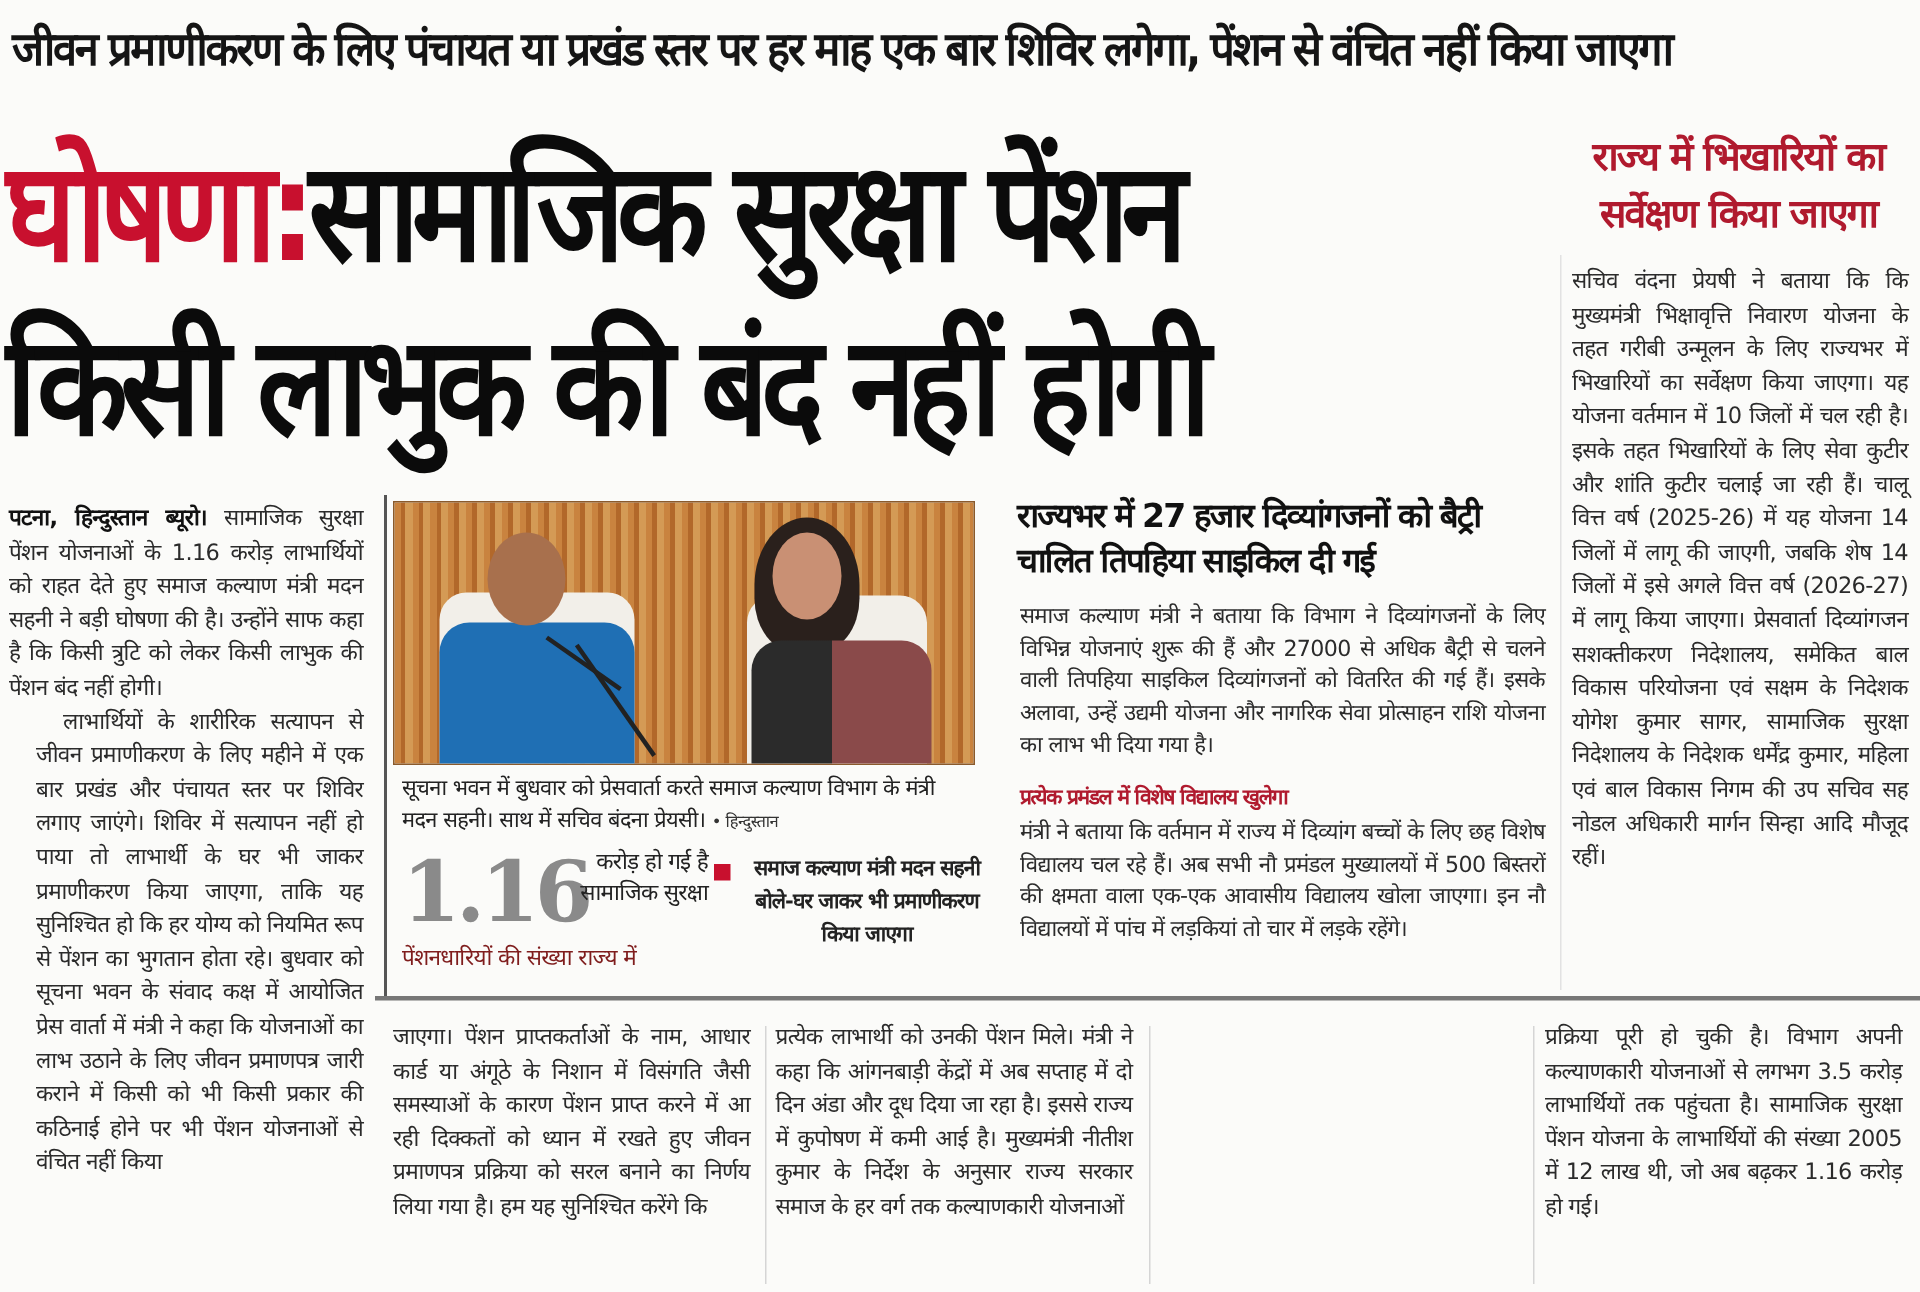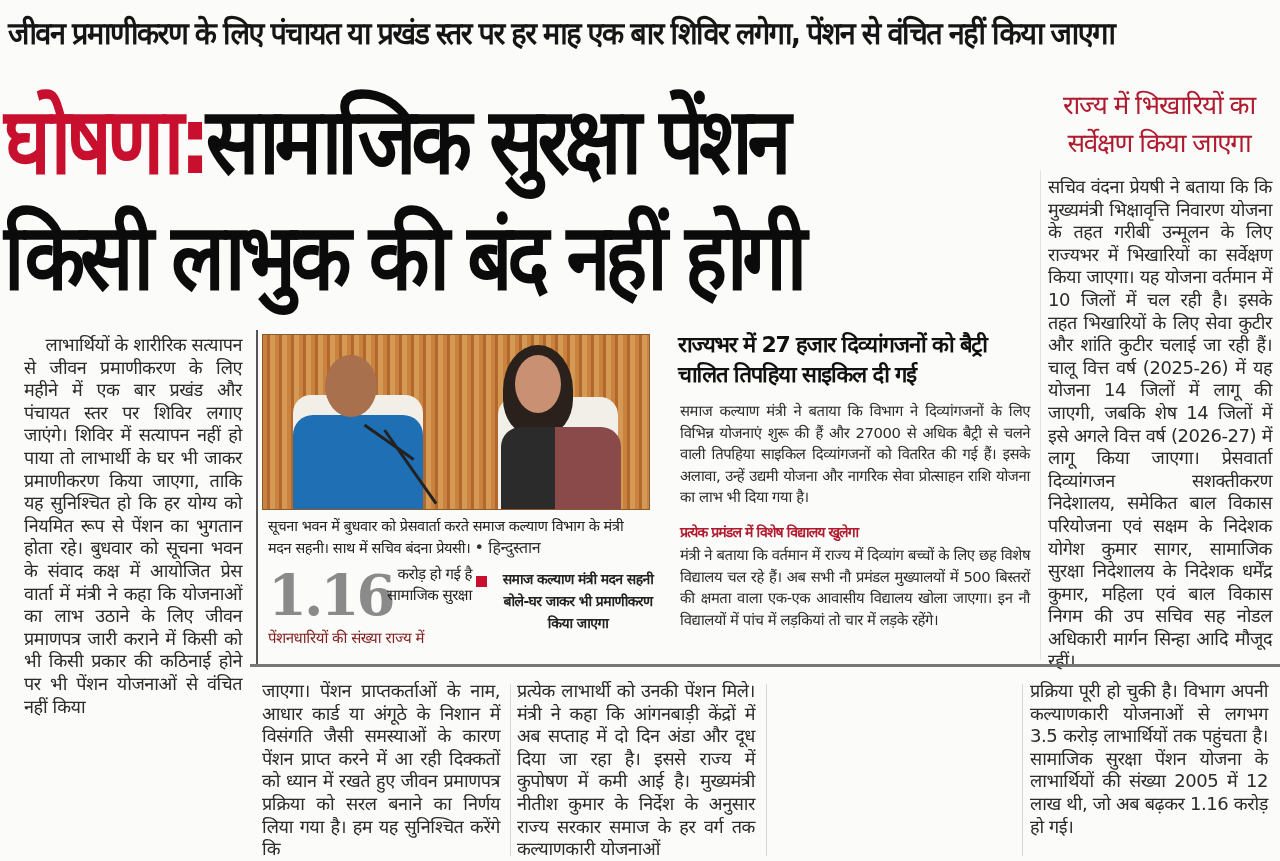--- a/index.html
+++ b/index.html
@@ -23,31 +23,31 @@
     font-family: "DejaVu Sans", sans-serif; font-weight: bold;
     font-size: 92px; line-height: 116px; letter-spacing: -6px; color: #0b0b0b;
     white-space: nowrap;
   }
   .headline .line { display: block; transform: scaleX(0.86); transform-origin: left center; }
   .headline .red { color: #c8102e; }
 
   
   .side-head {
     left: 1044px; top: 86px; width: 230px;
-    font-weight: normal; font-size: 26px; line-height: 38px; color: #b01a2e;
+    font-weight: bold; font-size: 26px; line-height: 38px; color: #b01a2e;
     text-align: center; letter-spacing: -1.2px;
   }
   .side-body {
     left: 1048px; top: 176px; width: 224px;
     font-size: 15.5px; line-height: 22.5px; color: #2b2b2b;
     text-align: left; letter-spacing: -0.4px;
   }
 
   .body-col {
-    font-size: 18px; line-height: 22.6px; color: #2b2b2b;
+    font-size: 15px; line-height: 22.6px; color: #2b2b2b;
     text-align: justify; letter-spacing: -0.45px;
   }
   .body-col p { margin: 0; }
   .body-col .indent { text-indent: 1.2em; margin-left: 18px; }
   .body-col b { color: #111; }
 
   .col-left { left: 6px; top: 334px; width: 236px; }
 
   
   .center-box {
@@ -66,21 +66,21 @@
   .chair { position: absolute; background: #f2efe9; border-radius: 18px; }
   .person-body { position: absolute; border-radius: 20px 20px 0 0; }
   .head { position: absolute; border-radius: 50%; background: #a8704d; }
   .hair { position: absolute; border-radius: 50% 50% 40% 40%; background: #2a201c; }
   .mic { position: absolute; width: 3px; background: #222; transform-origin: top; }
 
   .caption {
     left: 268px; top: 516px; width: 382px;
     font-size: 14.5px; line-height: 21px; color: #222; letter-spacing: -0.4px;
   }
-  .caption .credit { font-size: 16px; color: #333; }
+  .caption .credit { font-size: 11px; color: #333; }
 
   .bignum {
     left: 268px; top: 560px; width: 100px; height: 70px;
     font-family: "DejaVu Serif", serif; font-weight: bold;
     font-size: 56px; line-height: 70px; color: #8a8a8a; letter-spacing: -3px;
   }
   .bignum-text {
     left: 372px; top: 564px; width: 100px;
     font-size: 15px; line-height: 21px; color: #222; letter-spacing: -0.5px; text-align: right;
   }
@@ -122,20 +122,21 @@
 
 <div class="abs headline">
   <span class="line"><span class="red">घोषणा:</span><span>सामाजिक सुरक्षा पेंशन</span></span>
   <span class="line">किसी लाभुक की बंद नहीं होगी</span>
 </div>
 
 <div class="abs side-head">राज्य में भिखारियों का सर्वेक्षण किया जाएगा</div>
 <div class="abs side-body body-col">सचिव वंदना प्रेयषी ने बताया कि कि मुख्यमंत्री भिक्षावृत्ति निवारण योजना के तहत गरीबी उन्मूलन के लिए राज्यभर में भिखारियों का सर्वेक्षण किया जाएगा। यह योजना वर्तमान में 10 जिलों में चल रही है। इसके तहत भिखारियों के लिए सेवा कुटीर और शांति कुटीर चलाई जा रही हैं। चालू वित्त वर्ष (2025-26) में यह योजना 14 जिलों में लागू की जाएगी, जबकि शेष 14 जिलों में इसे अगले वित्त वर्ष (2026-27) में लागू किया जाएगा। प्रेसवार्ता दिव्यांगजन सशक्तीकरण निदेशालय, समेकित बाल विकास परियोजना एवं सक्षम के निदेशक योगेश कुमार सागर, सामाजिक सुरक्षा निदेशालय के निदेशक धर्मेंद्र कुमार, महिला एवं बाल विकास निगम की उप सचिव सह नोडल अधिकारी मार्गन सिन्हा आदि मौजूद रहीं।</div>
 
 <div class="abs body-col col-left">
+  <p><b>पटना, हिन्दुस्तान ब्यूरो।</b> <span>सामाजिक सुरक्षा पेंशन योजनाओं के 1.16 करोड़ लाभार्थियों को राहत देते हुए समाज कल्याण मंत्री मदन सहनी ने बड़ी घोषणा की है। उन्होंने साफ कहा है कि किसी त्रुटि को लेकर किसी लाभुक की पेंशन बंद नहीं होगी।</span></p>
   <p class="indent">लाभार्थियों के शारीरिक सत्यापन से जीवन प्रमाणीकरण के लिए महीने में एक बार प्रखंड और पंचायत स्तर पर शिविर लगाए जाएंगे। शिविर में सत्यापन नहीं हो पाया तो लाभार्थी के घर भी जाकर प्रमाणीकरण किया जाएगा, ताकि यह सुनिश्चित हो कि हर योग्य को नियमित रूप से पेंशन का भुगतान होता रहे। बुधवार को सूचना भवन के संवाद कक्ष में आयोजित प्रेस वार्ता में मंत्री ने कहा कि योजनाओं का लाभ उठाने के लिए जीवन प्रमाणपत्र जारी कराने में किसी को भी किसी प्रकार की कठिनाई होने पर भी पेंशन योजनाओं से वंचित नहीं किया</p>
 </div>
 
 <div class="abs center-box"></div>
 <div class="abs center-box-bottom"></div>
 
 <div class="abs photo">
   <div class="chair" style="left:30px;top:60px;width:130px;height:130px;"></div>
   <div class="chair" style="left:235px;top:62px;width:120px;height:130px;"></div>
   <div class="person-body" style="left:30px;top:80px;width:130px;height:100px;background:#1f6fb4;"></div>

